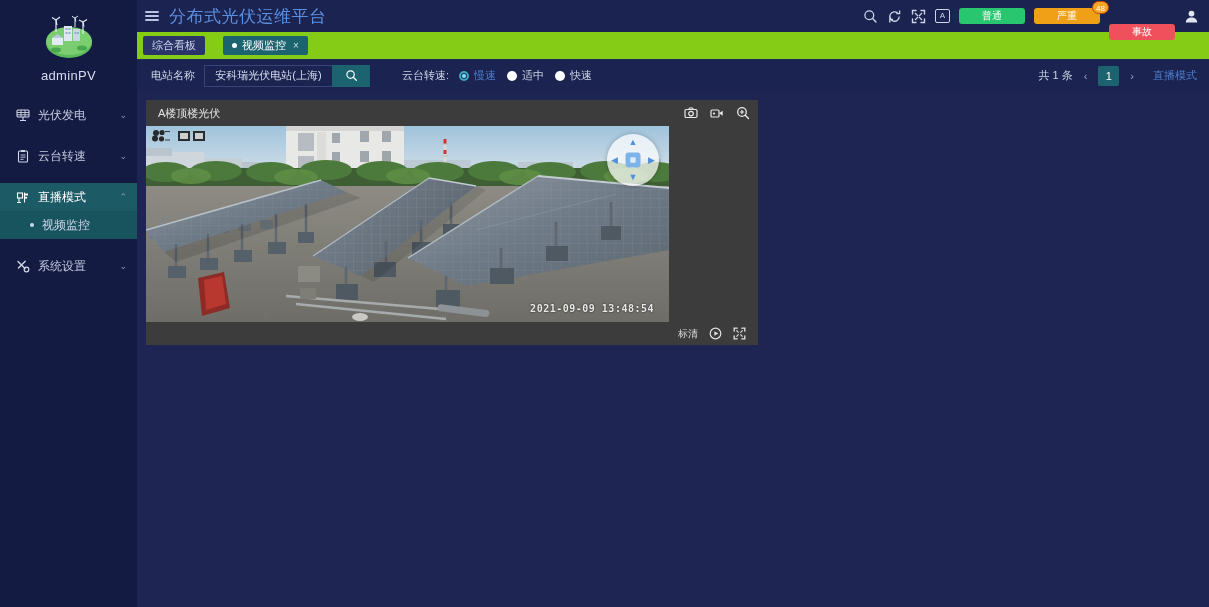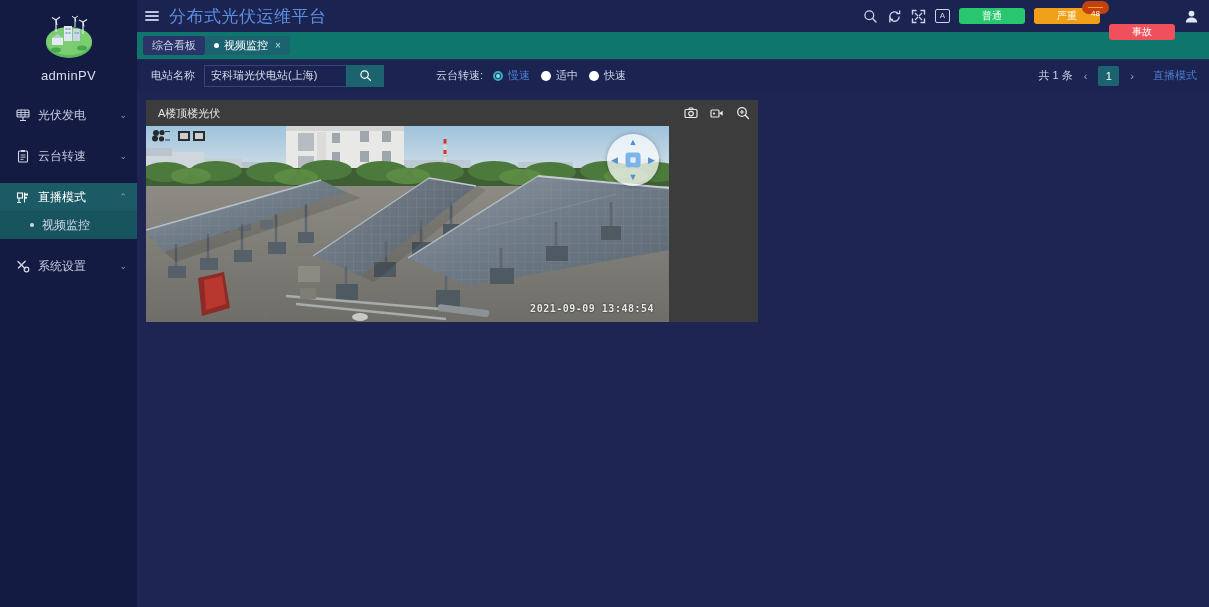--- a/index.html
+++ b/index.html
@@ -80,55 +80,56 @@
     font-size: 10px; display: inline-flex; align-items: center;
     position: relative; cursor: pointer;
   }
   .badge.green { background: #28c76f; }
   .badge.orange { background: #f0a017; }
   .badge.red { background: #f0505c; margin-top: 32px; }
   .badge .count {
     position: absolute; top: -7px; right: -9px;
     background: #f5a623; color: #fff; border-radius: 8px;
     min-width: 16px; height: 13px; font-size: 8px; line-height: 13px;
-    text-align: center; padding: 0 3px; border: 6px solid #c2410c;
+    text-align: center; padding: 0 3px; border: 1px solid #c2410c;
   }
   .user-ic { width: 15px; height: 15px; color: #dfe4f2; cursor: pointer; }
 
   .tabbar {
-    height: 27px; background: #0f766e; display: flex; align-items: center;
-    padding-left: 6px; gap: 0; flex-shrink: 0;
+    height: 27px; background: #84cc16; display: flex; align-items: center;
+    padding-left: 6px; gap: 18px; flex-shrink: 0;
   }
   .tab {
     height: 19px; padding: 0 9px; border-radius: 2px; font-size: 11px;
     display: inline-flex; align-items: center; cursor: pointer;
     background: #2b3468; color: #cdd4e8;
   }
   .tab.active { background: #1c6370; color: #ffffff; }
   .tab .tdot { width: 5px; height: 5px; border-radius: 50%; background: #fff; margin-right: 5px; }
   .tab .tclose { margin-left: 7px; font-size: 10px; color: #bfe1e6; }
 
   .toolbar {
     height: 32px; background: #1b2350; display: flex; align-items: center;
     padding: 0 12px 0 14px; flex-shrink: 0; border-top: 1px solid #232b5d;
   }
   .tb-label { color: #cdd4e8; font-size: 11px; margin-right: 9px; text-align: center; }
   .search-group { display: flex; height: 22px; }
   .search-input {
-    width: 142px; height: 22px; background: #1b2350;
+    width: 128px; height: 22px; background: #1b2350;
     border: 1px solid #3a4478; border-right: none;
     color: #d6dcee; font-size: 11px; padding: 0 6px; outline: none;
     font-family: "Liberation Sans", sans-serif;
+    text-align: center;
   }
   .search-btn {
     width: 38px; height: 22px; background: #1c6370; border: none;
     display: flex; align-items: center; justify-content: center; cursor: pointer;
     color: #ffffff;
   }
-  .ptz-speed { display: flex; align-items: center; margin-left: 52px; gap: 0; }
+  .ptz-speed { display: flex; align-items: center; margin-left: 32px; gap: 0; }
   .ptz-speed .ps-label { color: #cdd4e8; font-size: 11px; margin-right: 10px; }
   .radio { display: inline-flex; align-items: center; margin-right: 11px; cursor: pointer; }
   .radio .rc {
     width: 10px; height: 10px; border-radius: 50%;
     background: #ffffff; margin-right: 5px; flex-shrink: 0;
     display: inline-block; position: relative;
   }
   .radio.checked .rc { background: #1d3b6b; border: 2px solid #3ea8bd; }
   .radio.checked .rc::after {
     content: ""; position: absolute; left: 50%; top: 50%;
@@ -614,19 +615,34 @@
             <span class="pc">
               <svg viewBox="0 0 10 10" width="9" height="9">
                 <rect x="2" y="2" width="6" height="6" rx="1" fill="#e9f2fb" opacity=".9"></rect>
               </svg>
             </span>
           </div>
 
           <div class="timestamp">2021-09-09 13:48:54</div>
         </div>
 
+        <div class="vc-foot">
+          <span class="vf-text">标清</span>
+          <span class="vf">
+            <svg viewBox="0 0 13 13" width="13" height="13">
+              <circle cx="6.5" cy="6.5" r="5.3" fill="none" stroke="currentColor" stroke-width="1.2"></circle>
+              <path d="M5.3 4.3l4 2.2-4 2.2z" fill="currentColor"></path>
+            </svg>
+          </span>
+          <span class="vf">
+            <svg viewBox="0 0 13 13" width="13" height="13">
+              <path d="M1.2 4.2V1.2h3M8.8 1.2h3v3M11.8 8.8v3h-3M4.2 11.8h-3v-3" fill="none" stroke="currentColor" stroke-width="1.3" stroke-linecap="round"></path>
+              <path d="M3.4 3.4l2.2 2.2M9.6 3.4L7.4 5.6M9.6 9.6L7.4 7.4M3.4 9.6l2.2-2.2" stroke="currentColor" stroke-width="1.1"></path>
+            </svg>
+          </span>
+        </div>
 
       </div>
 
     </div>
 
   </div>
 </div>
 
 </body></html>

